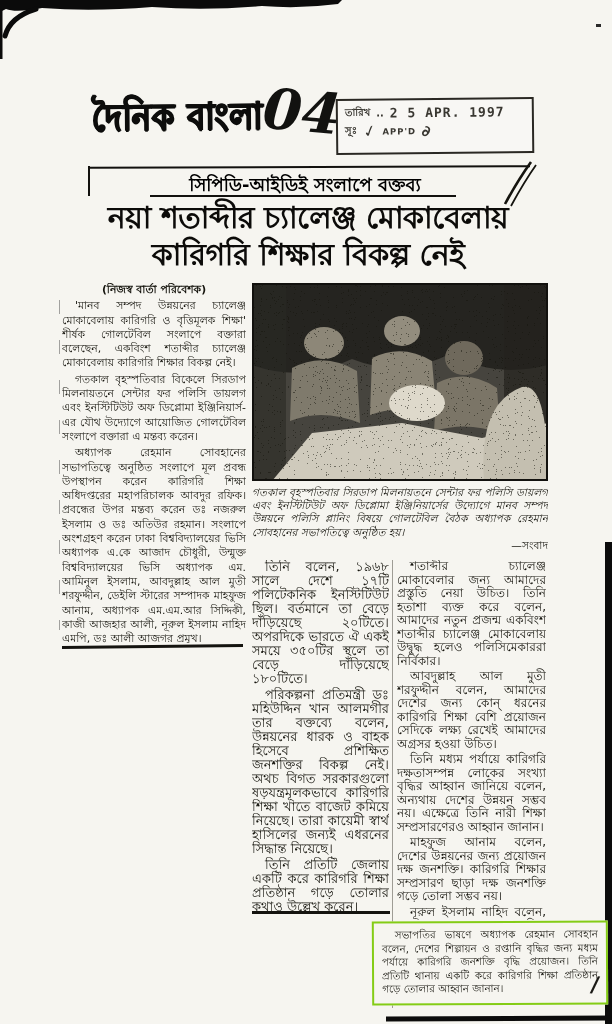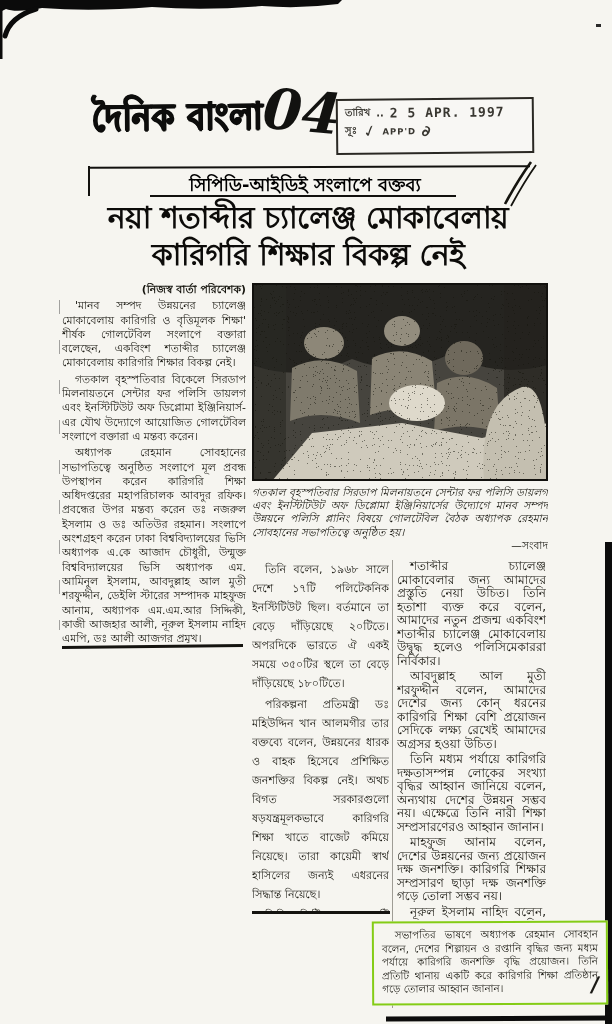--- a/index.html
+++ b/index.html
@@ -31,31 +31,31 @@
   .rule-stub{left:88px;top:166px;width:2px;height:30px;background:#12110e;}
   .kicker{left:95px;top:171px;width:420px;text-align:center;font-size:18px;font-weight:700;color:#000000;}
   .kicker-underline{left:150px;top:195px;width:306px;height:1.6px;background:#12110e;}
   .headline{left:78px;top:199px;width:460px;text-align:center;font-weight:800;color:#0c0b09;
         font-size:30px;line-height:37px;letter-spacing:-0.5px;}
 
   
   .col{overflow:hidden;text-align:justify;}
   .col p{margin:0 0 2px 0;text-indent:13px;}
   .col1{left:62px;top:283px;width:184px;height:360px;font-size:10.8px;line-height:14.3px;}
-  .byline{text-align:right;text-indent:0 !important;font-weight:700;}
+  .byline{text-align:center;text-indent:0 !important;font-weight:700;}
   .col1-edge{left:59px;top:300px;width:1px;height:330px;
         background:repeating-linear-gradient(#3a3a3a 0 14px,transparent 14px 40px);opacity:.45;}
   .rule-col1{left:62px;top:645px;width:181px;height:3px;background:#14130f;transform:rotate(-0.6deg);}
 
   .photo{left:252px;top:283px;width:296px;height:198px;}
   .caption{left:252px;top:486px;width:296px;height:70px;overflow:hidden;font-style:italic;
         font-weight:400;font-size:10.6px;line-height:13.2px;text-align:justify;}
   .caption-credit{display:block;text-align:right;font-style:normal;}
 
-  .col2{left:252px;top:560px;width:137px;height:352px;font-size:11px;line-height:19px;}
+  .col2{left:252px;top:560px;width:137px;height:352px;font-size:13px;line-height:14px;}
   .rule-col2{left:252px;top:911px;width:138px;height:2.5px;background:#14130f;}
   .colsep{left:392px;top:560px;width:1px;height:448px;background:#55524a;opacity:.55;}
   .col3{left:397px;top:560px;width:149px;height:360px;font-size:12px;line-height:13.5px;}
 
   .boxed-note{left:372px;top:921px;width:216px;border:2px solid #84cc16;padding:5px 8px 7px;
         background:#f6f5f0;font-size:10.3px;line-height:13.5px;text-align:justify;
         transform:rotate(-0.3deg);}
   .boxed-note p{margin:0;text-indent:13px;}
   .pen-slash{left:591px;top:972px;font-size:22px;font-weight:700;color:#1a1915;transform:rotate(8deg);}
 </style>

